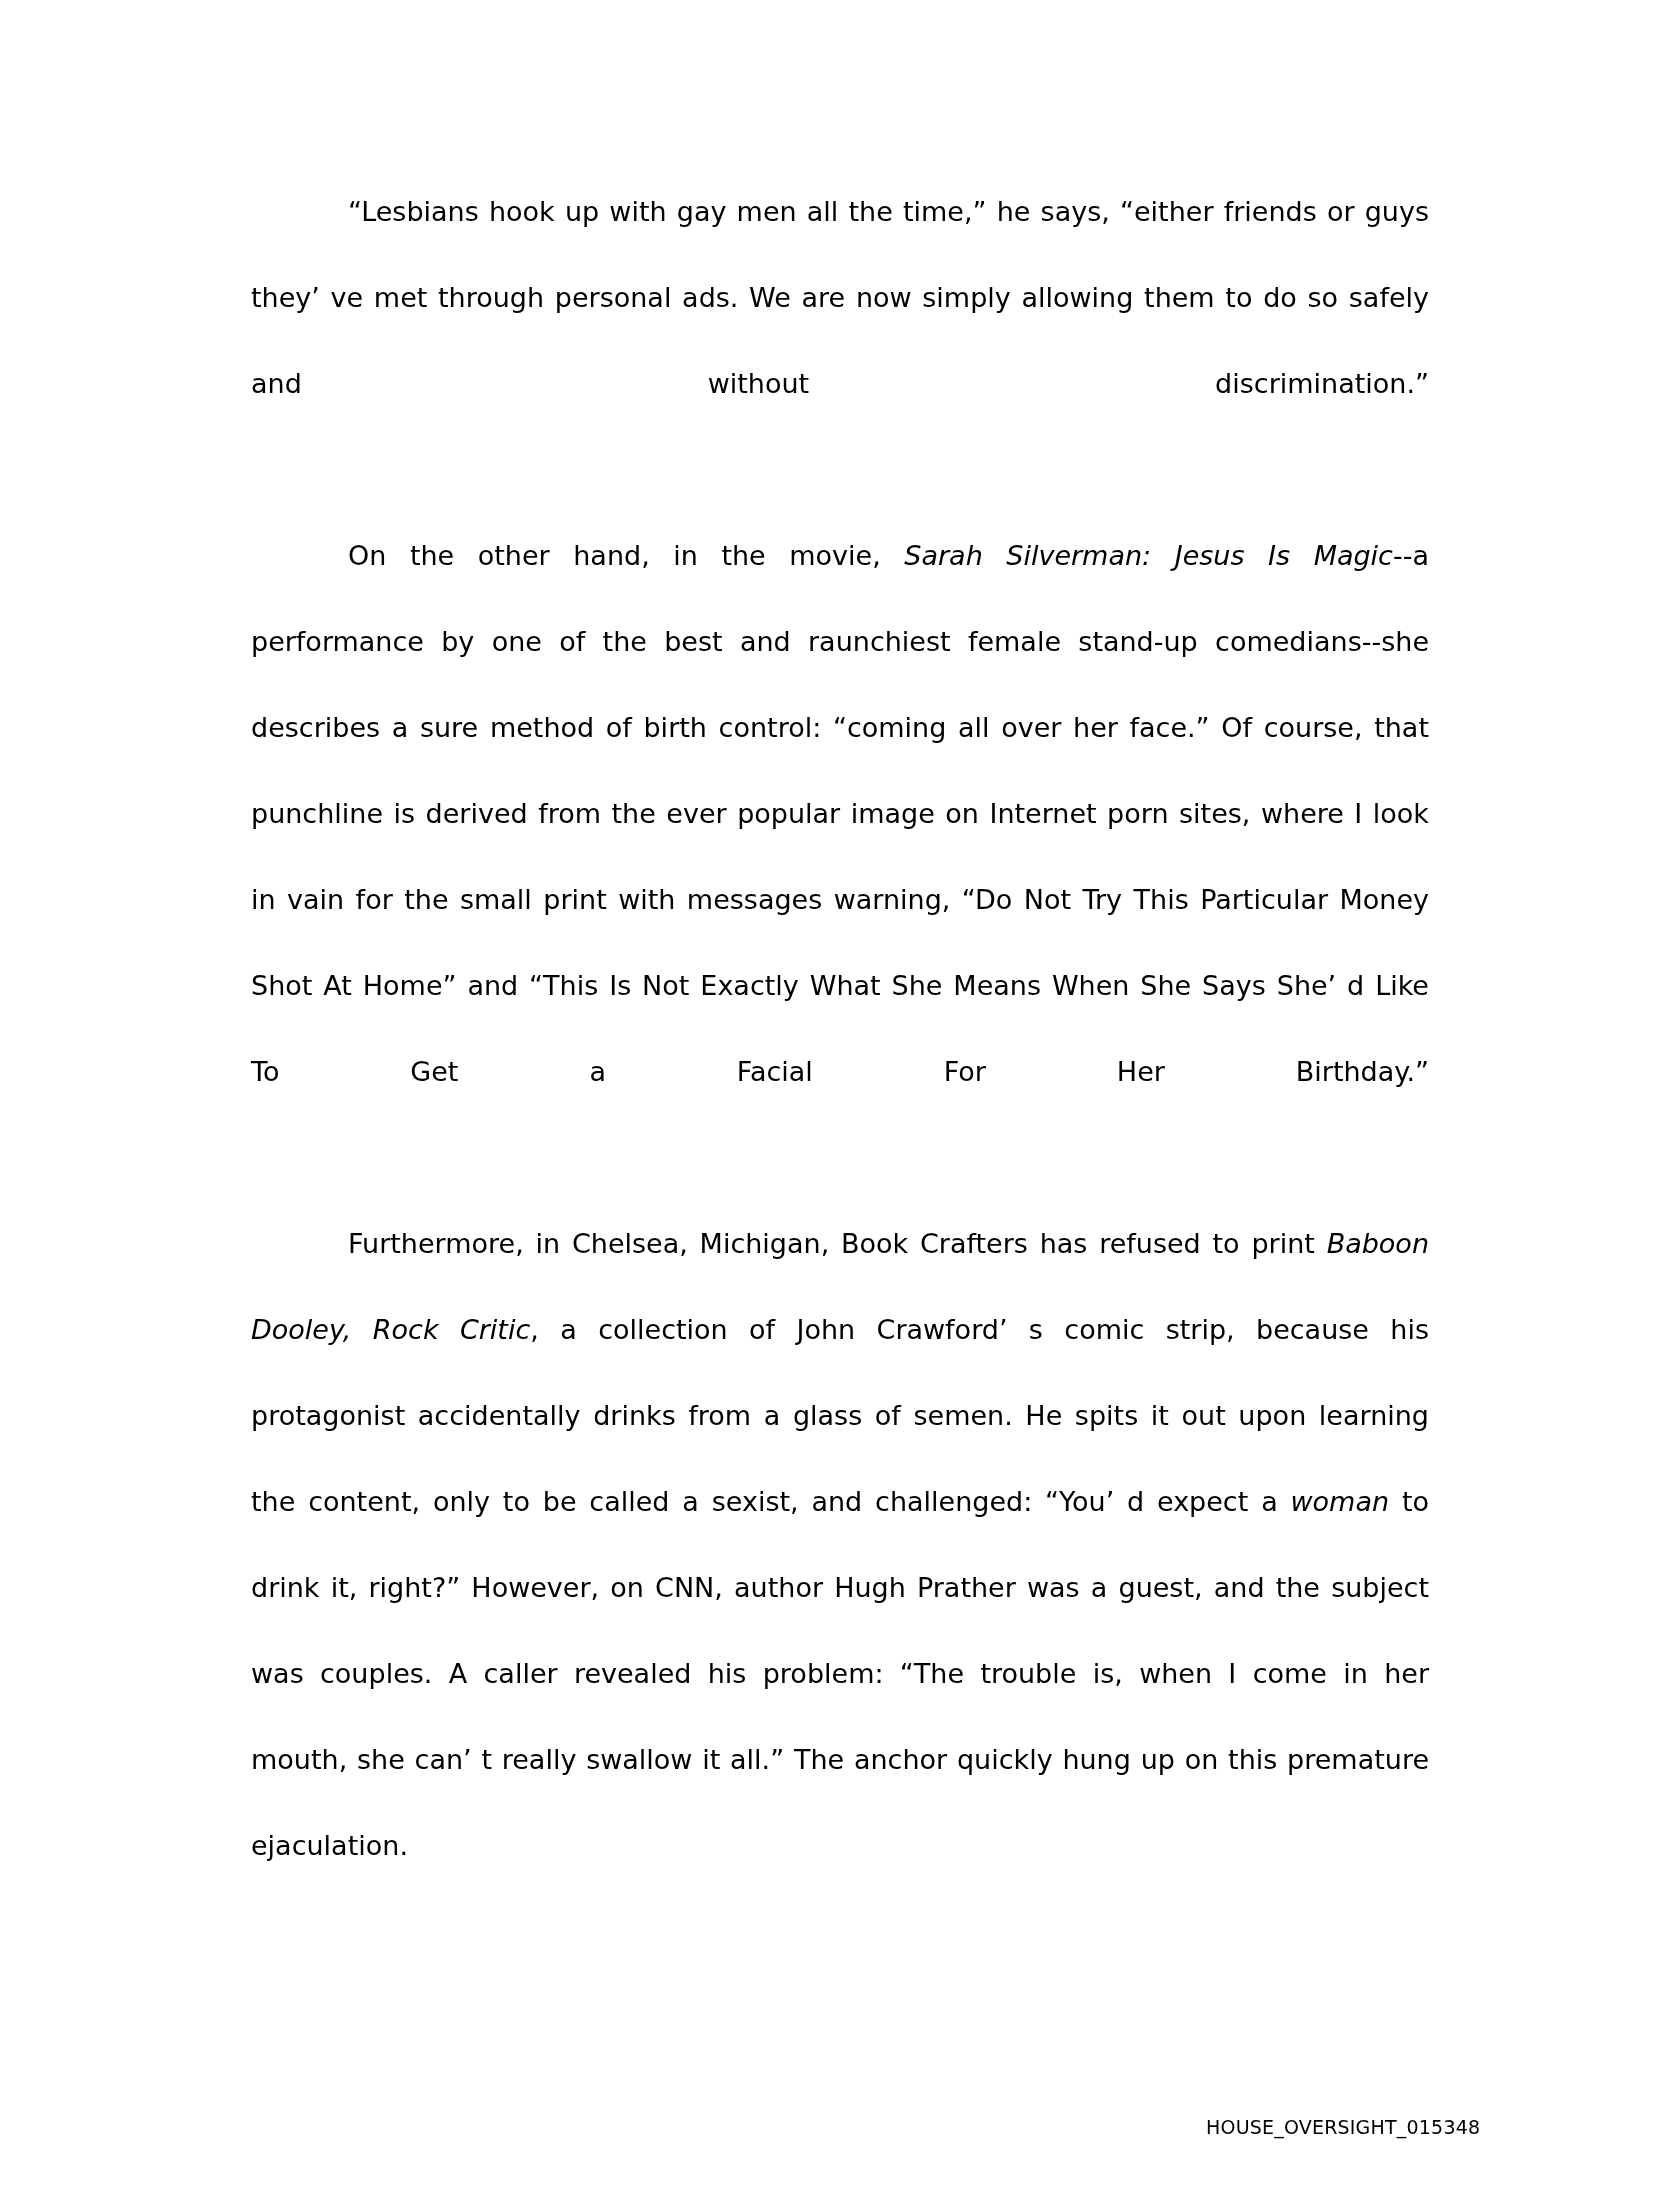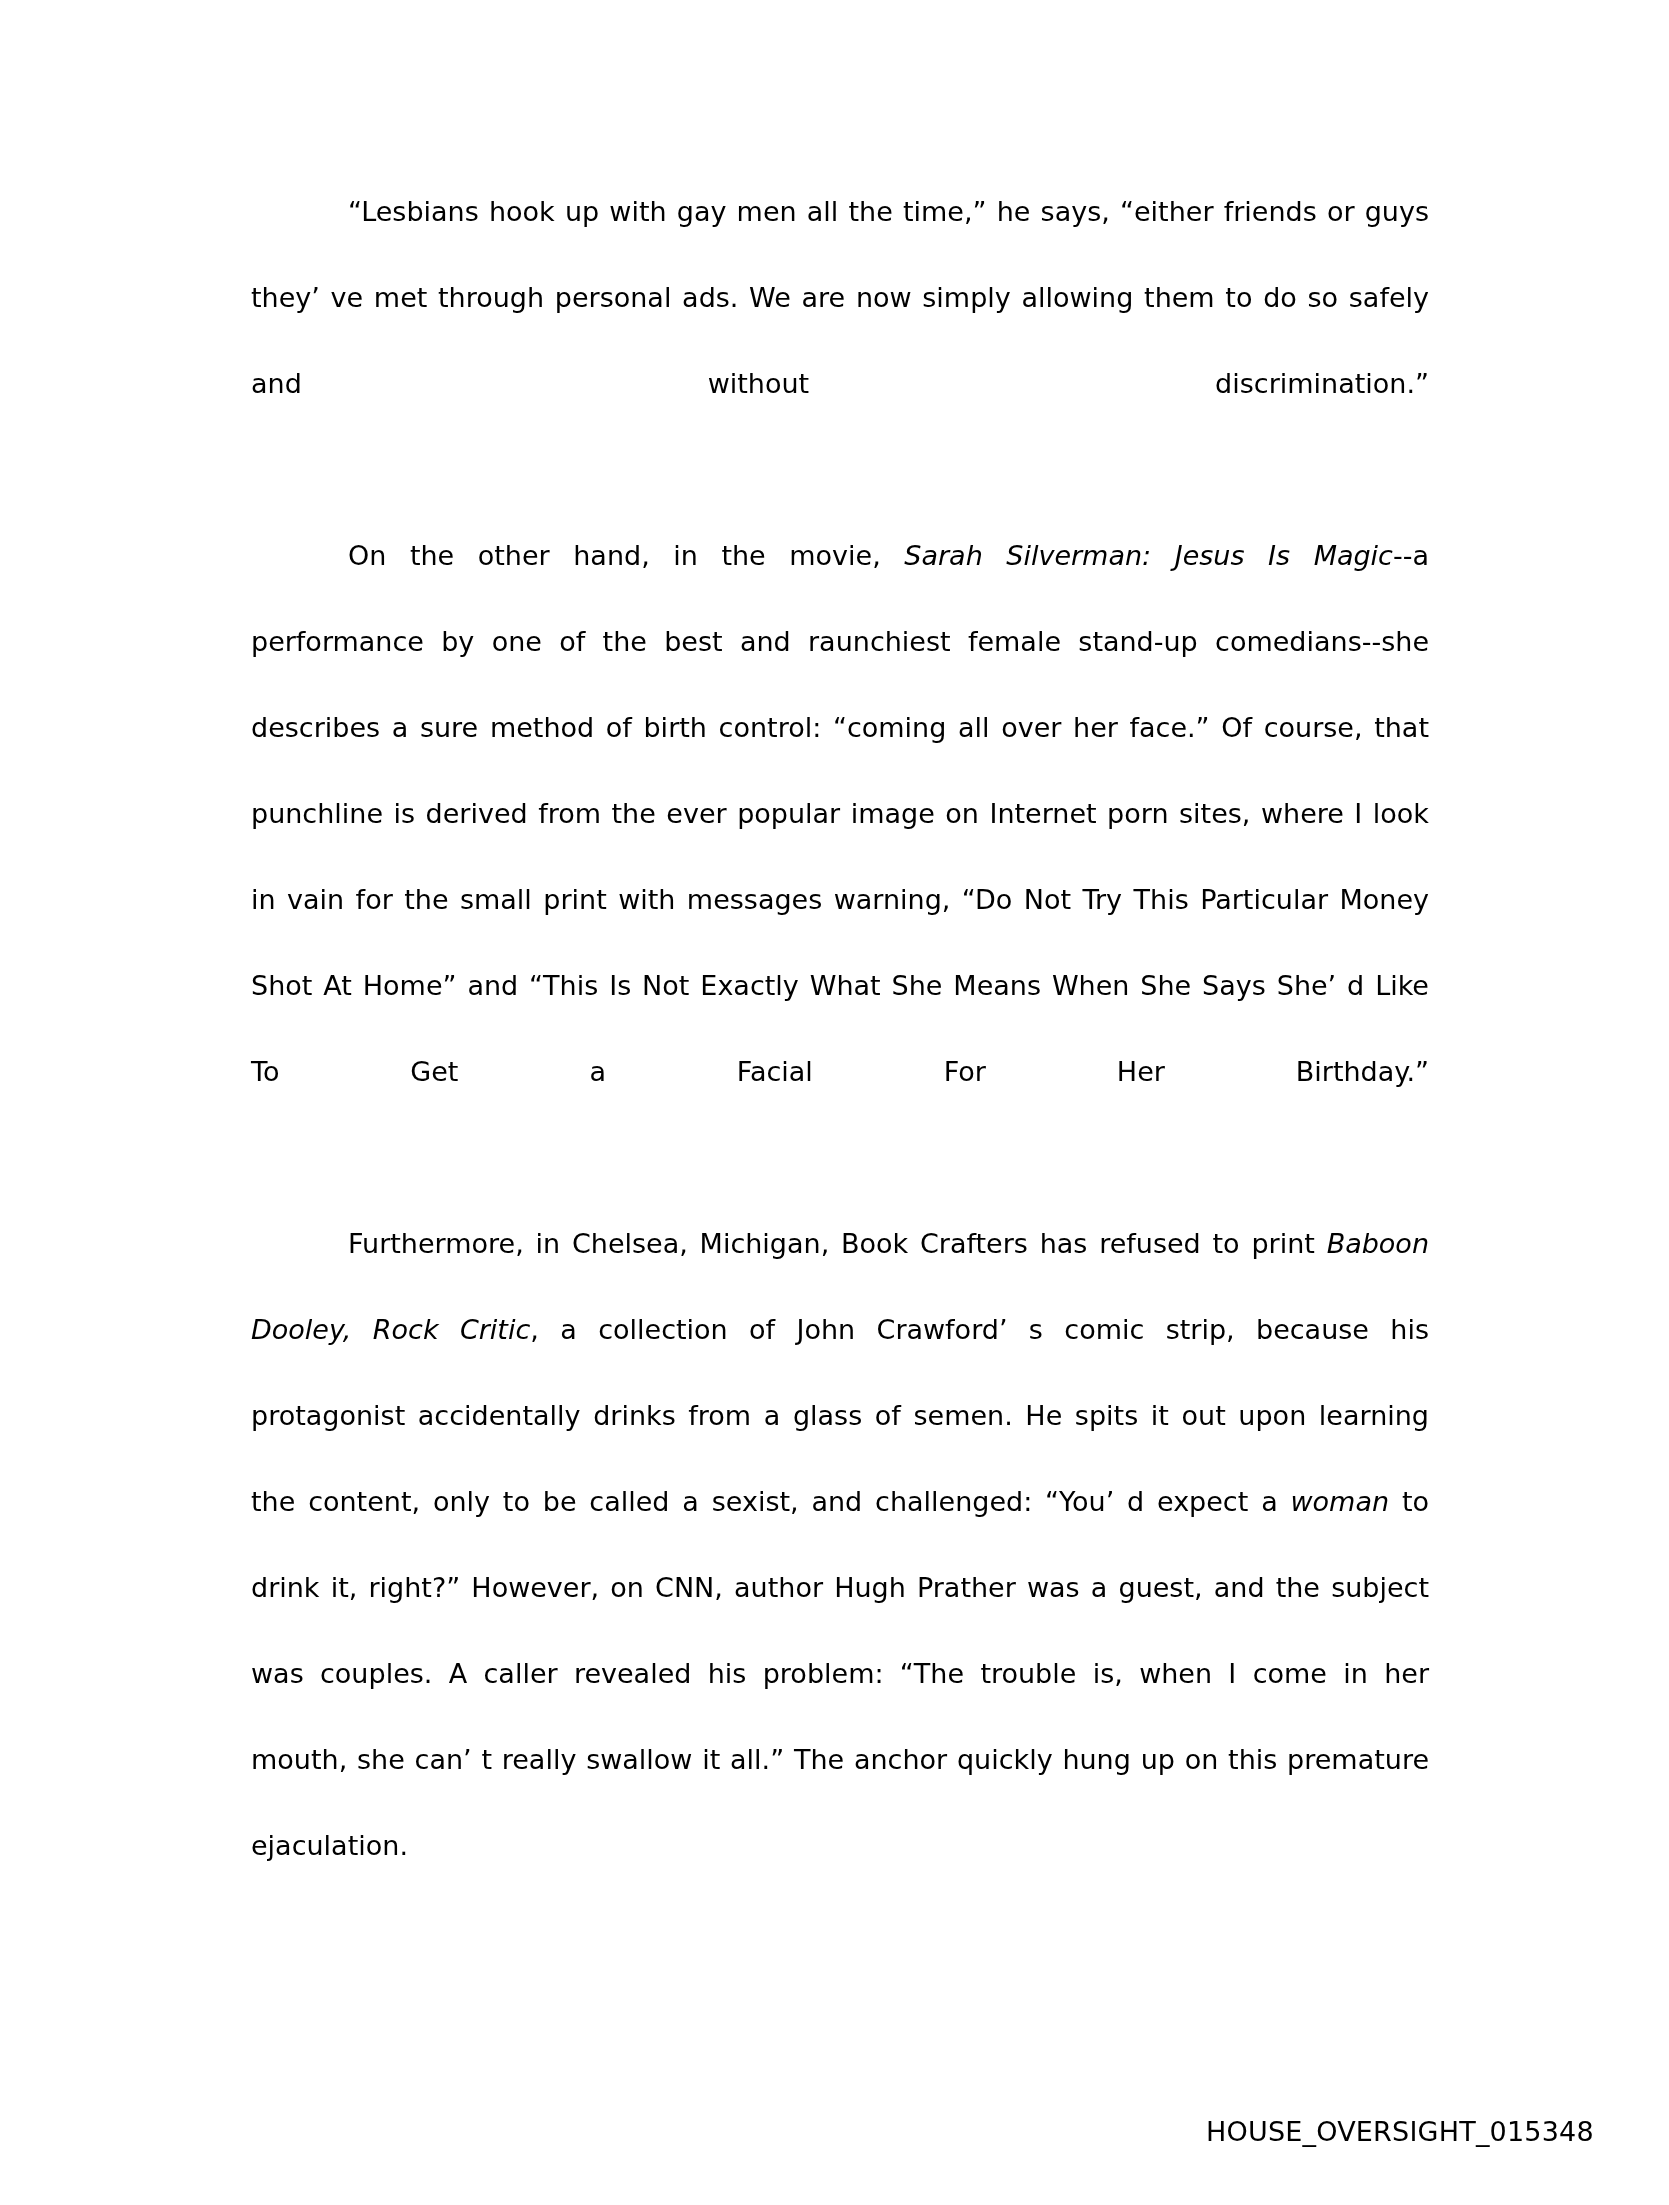--- a/index.html
+++ b/index.html
@@ -35,21 +35,21 @@
     text-justify: inter-word;
     word-spacing: 0.02em;
     color: #000000;
   }
   p.para i {
   }
   .footer {
     position: absolute;
     left: 1206px;
     top: 2116px;
-    font-size: 27px;
+    font-size: 19px;
     letter-spacing: 0.2px;
     color: #000000;
     white-space: nowrap;
   }
   
   p.para::after {
     content: "";
     display: inline-block;
     width: 100%;
   }

